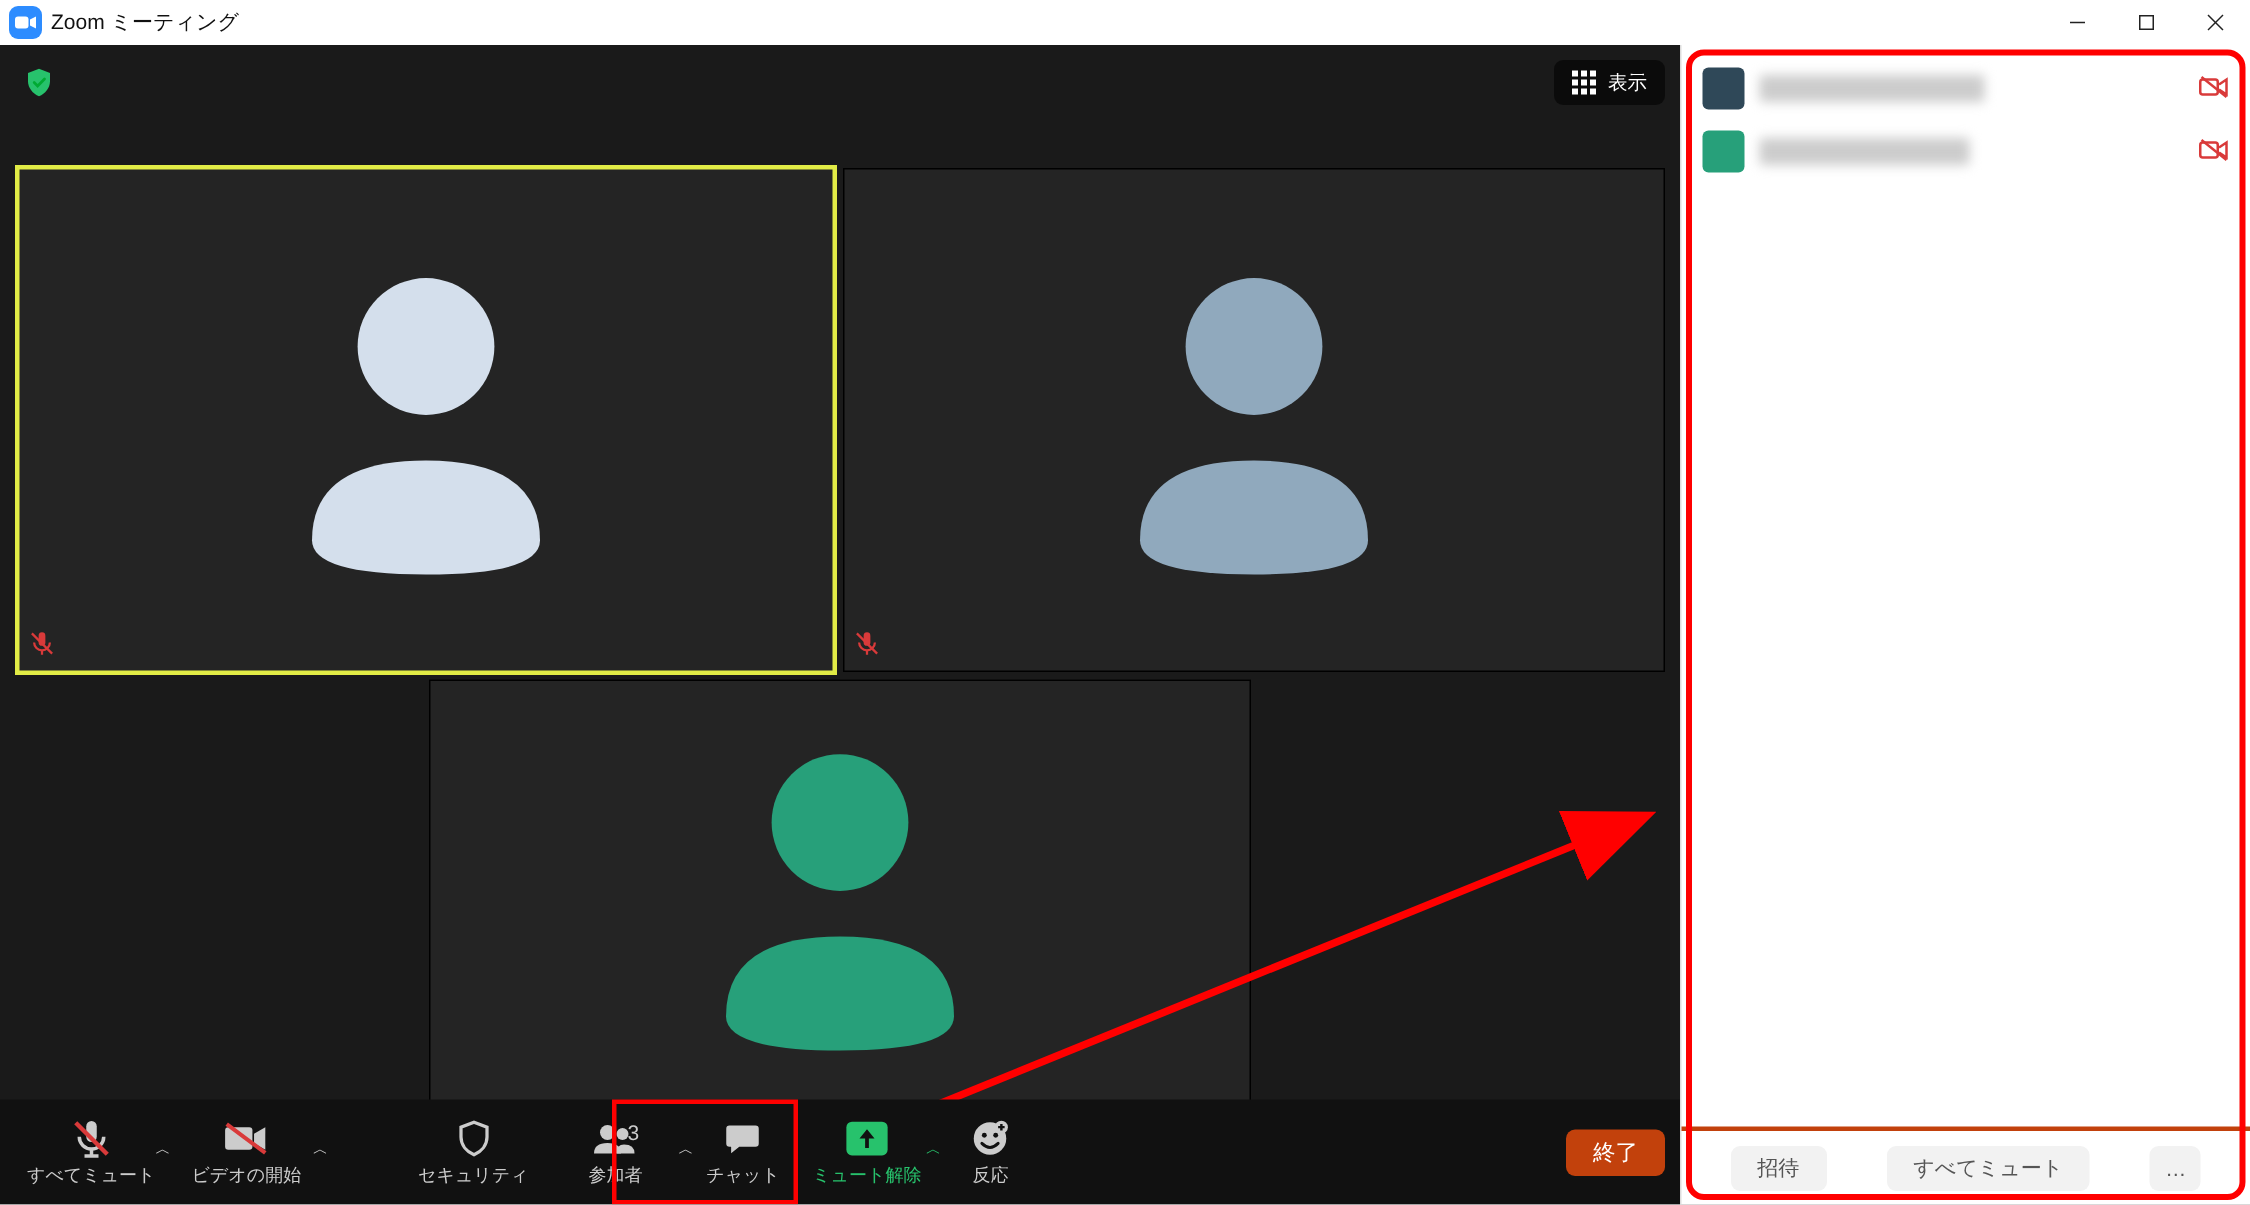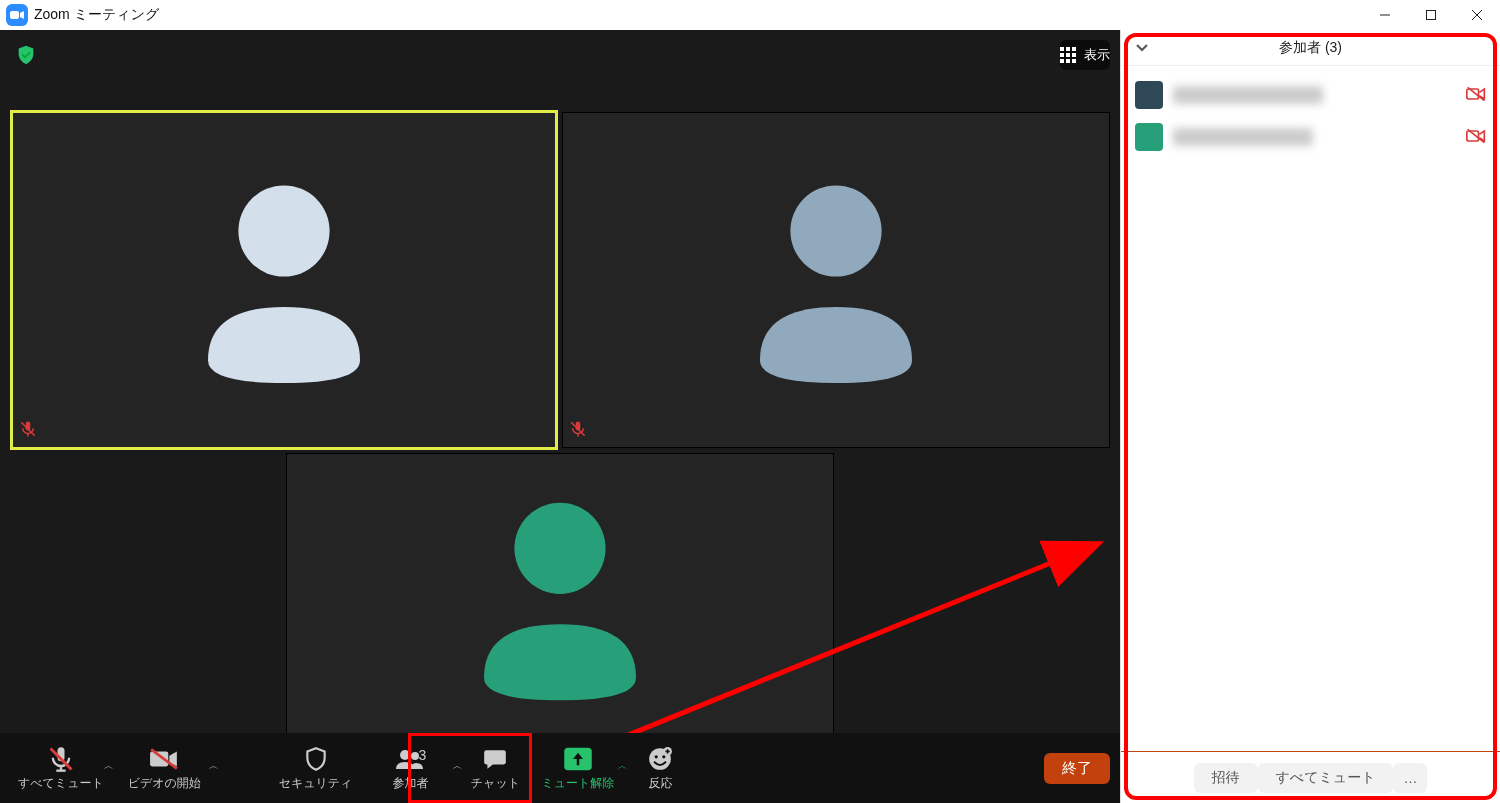--- a/index.html
+++ b/index.html
@@ -7,21 +7,21 @@
   .root{width:1500px;height:803px;position:relative;overflow:hidden;background:#fff}
   .titlebar{height:30px;display:flex;align-items:center;padding:12px 6px;position:relative}
   .logo{width:22px;height:22px;background:#2D8CFF;border-radius:6px;display:flex;align-items:center;justify-content:center;margin-right:6px}
   .logo svg{display:block}
   .title-text{color:#111;font-size:14px}
   .win-controls{position:absolute;right:0;top:0;display:flex;height:30px}
   .win-btn{width:46px;height:30px;display:flex;align-items:center;justify-content:center;color:#222}
   .body{display:flex;height:773px}
   .video-area{width:1120px;height:773px;background:#1a1a1a;position:relative}
   .shield{position:absolute;left:15px;top:14px}
-  .view-btn{position:absolute;right:10px;top:10px;background:rgba(0,0,0,.55);color:#fff;padding:6px 0;border-radius:6px;display:flex;align-items:center;gap:8px;font-size:13px}
+  .view-btn{position:absolute;right:10px;top:10px;background:rgba(0,0,0,.55);color:#fff;padding:6px 12px;border-radius:6px;display:flex;align-items:center;gap:8px;font-size:13px}
   .grid-icon{display:inline-grid;grid-template-columns:repeat(3,4px);grid-template-rows:repeat(3,4px);gap:2px}
   .grid-icon span{background:#fff}
   .tile{position:absolute;background:#242424;border:1px solid #000;overflow:hidden}
   .tile-active{border:3px solid #e2ec46}
   .avatar{position:absolute;left:50%;top:50%;transform:translate(-50%,-50%)}
   .mute-badge{position:absolute;left:6px;bottom:6px;color:#d93a3a}
   .toolbar{position:absolute;left:0;right:0;bottom:0;height:70px;background:#111;display:flex;align-items:center;padding:0 10px}
   .tb-item{display:flex;flex-direction:column;align-items:center;color:#ccc;font-size:12px;position:relative;padding:4px 8px;min-width:70px}
   .tb-icon{height:28px;display:flex;align-items:center;justify-content:center;margin-bottom:2px}
   .tb-caret{position:absolute;right:-2px;top:18px;color:#ccc;font-size:10px}
@@ -34,21 +34,21 @@
   .sidebar{width:380px;height:773px;background:#fff;border-left:1px solid #ddd;display:flex;flex-direction:column;position:relative}
   .sb-header{height:36px;display:flex;align-items:center;justify-content:center;position:relative;border-bottom:1px solid #eee}
   .sb-collapse{position:absolute;left:14px;top:10px;color:#555;font-size:13px}
   .sb-title{font-size:14px;color:#222}
   .sb-list{flex:1 0 auto;padding:8px 0}
   .sb-row{height:42px;display:flex;align-items:center;padding:0 14px;gap:10px}
   .sb-ava{width:28px;height:28px;border-radius:4px}
   .sb-name{flex:1;color:#333;font-size:14px;display:flex;align-items:center;gap:4px}
   .sb-icons{display:flex;gap:8px;color:#d93a3a}
   .blur-name{filter:blur(4px);background:#ccc;color:transparent;padding:2px 0;border-radius:2px;min-width:110px;height:18px}
-  .sb-footer{height:52px;border-top:1px solid #c2410c;display:flex;align-items:center;justify-content:center;}
+  .sb-footer{height:52px;border-top:3px solid #c2410c;display:flex;align-items:center;justify-content:center;gap:40px}
   .sb-btn{background:#f2f2f2;color:#555;border-radius:6px;padding:6px 18px;font-size:14px}
   .sb-more{width:34px;height:30px;border-radius:6px;background:#f2f2f2;color:#555;display:flex;align-items:center;justify-content:center}
   .grad-ava{background:linear-gradient(135deg,#82c5e6,#e3eef5)}
   .arrow-svg{position:absolute;pointer-events:none}
 </style>
 </head>
 <body>
 
 <div class="root">
 
@@ -245,28 +245,20 @@
           </div>
           <span>反応</span>
         </div>
         <div class="end-btn"><span>終了</span></div>
       </div>
 
       <div class="highlight-box" style="left:408px;bottom:0;width:124px;height:70px"></div>
     </div>
 
     <div class="sidebar">
-      <div class="sb-header">
-        <span class="sb-collapse">
-          <svg width="14" height="10" viewBox="0 0 14 10">
-              <path d="M2 3 L7 8 L12 3" fill="none" stroke="#555" stroke-width="2"></path>
-            </svg>
-        </span>
-        <span class="sb-title">参加者 (3)</span>
-      </div>
       <div class="sb-list">
         <div class="sb-row">
           <div class="sb-ava" style="background:#2f4858"></div>
           <div class="sb-name">
             <span class="blur-name" style="min-width:150px">██████████████</span>
           </div>
           <div class="sb-icons">
             <span><svg width="20" height="16" viewBox="0 0 24 18">
                   <rect x="1" y="3" width="14" height="12" rx="2" fill="none" stroke="#d93a3a" stroke-width="2"></rect>
                   <path d="M16 7 L22 3 V15 L16 11" fill="none" stroke="#d93a3a" stroke-width="2"></path>

